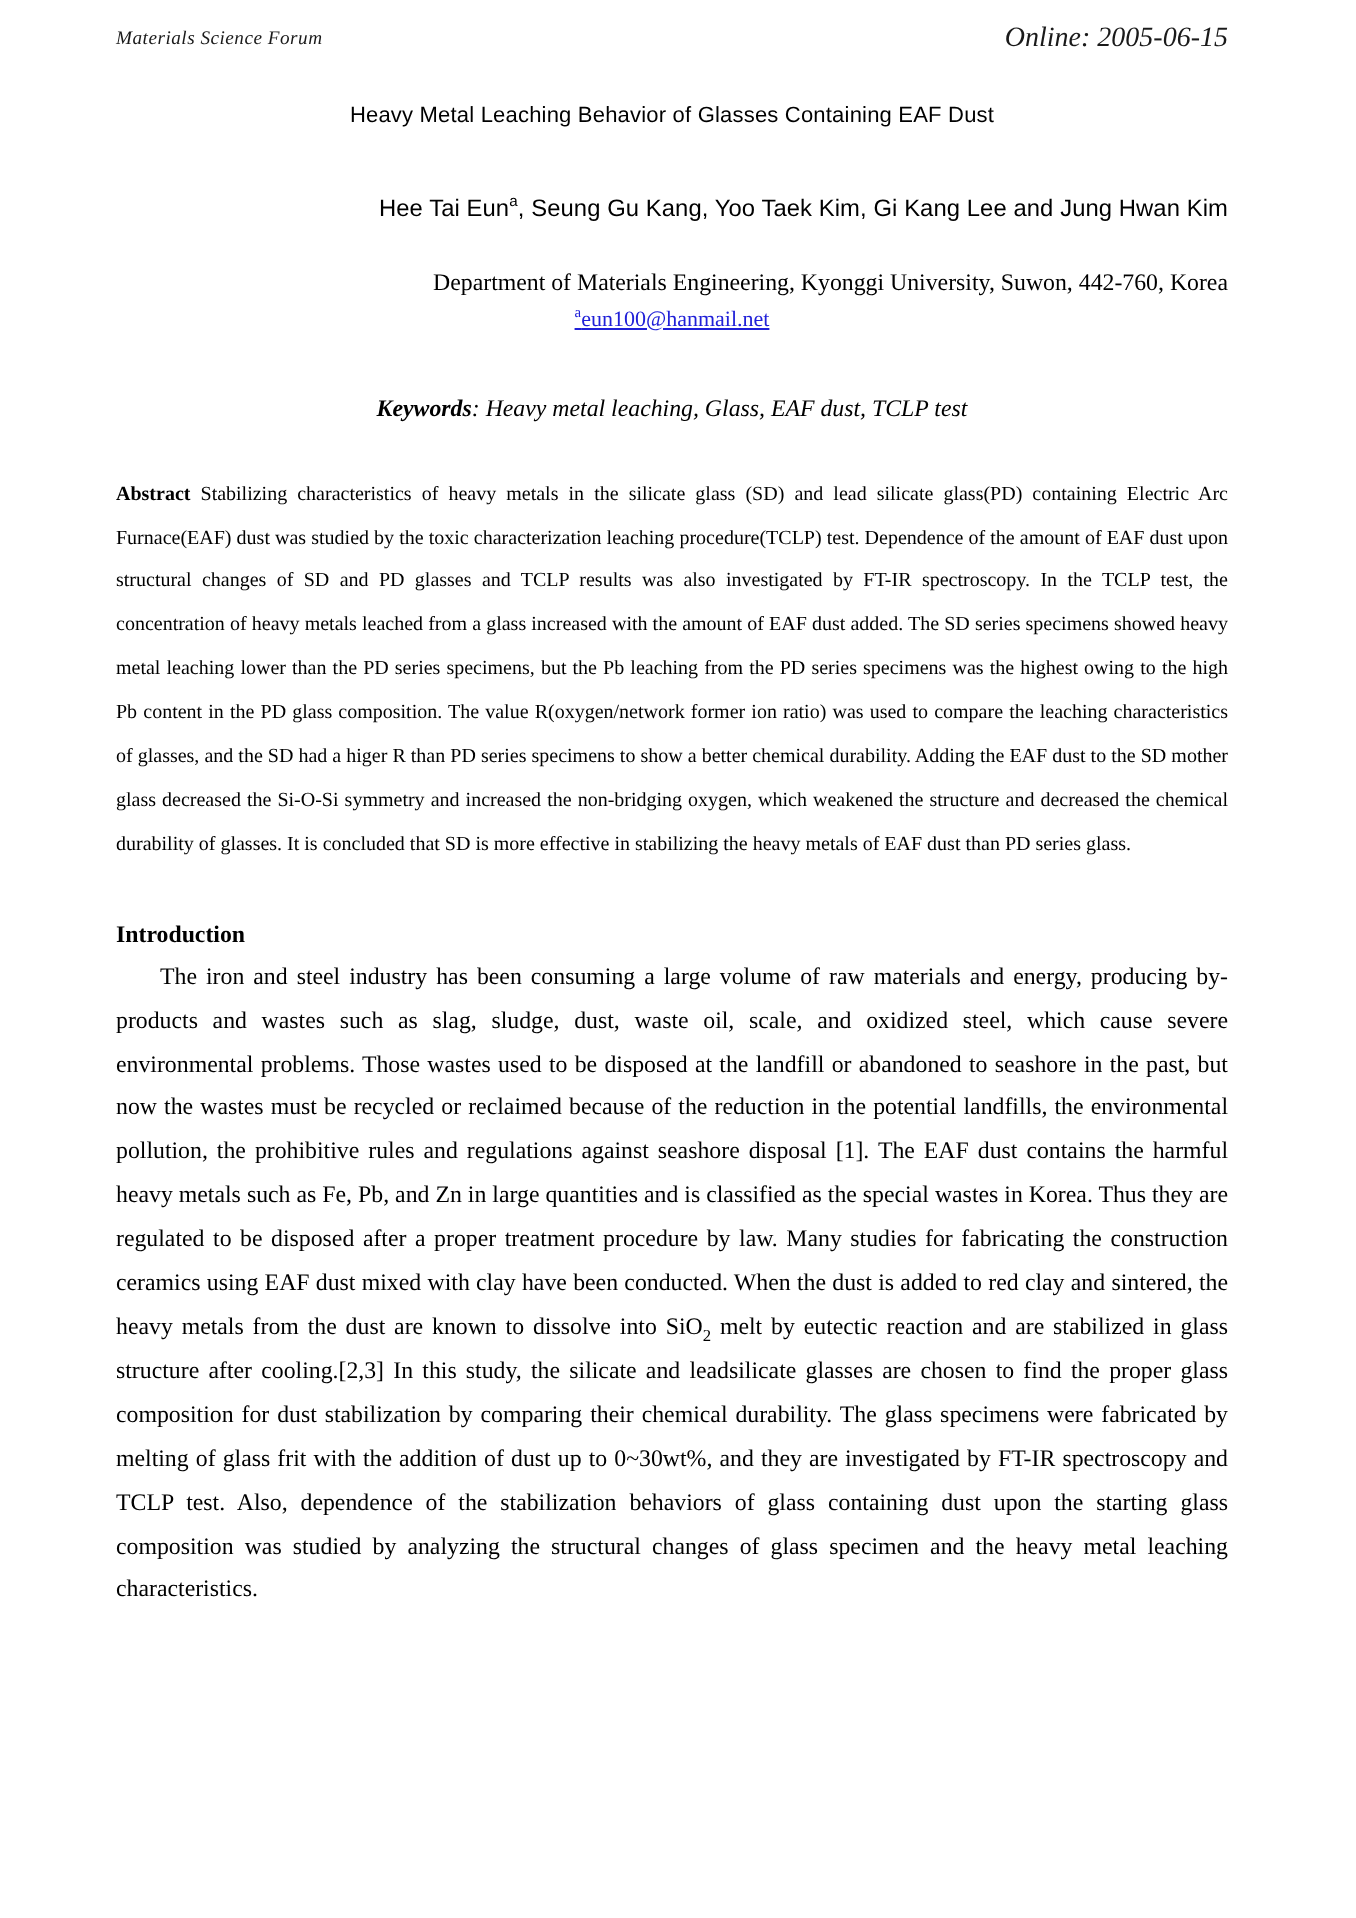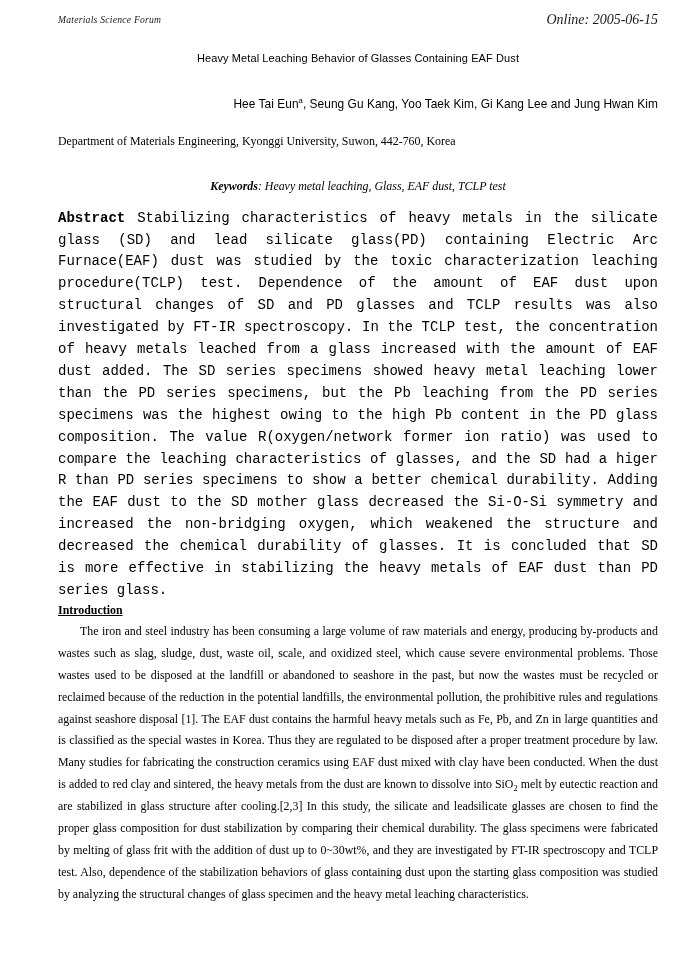--- a/index.html
+++ b/index.html
@@ -14,21 +14,21 @@
     font-family: "Liberation Serif", serif;
     color: #000000;
     -webkit-font-smoothing: antialiased;
   }
 
   .page {
     position: relative;
     width: 678px;
     height: 959px;
     box-sizing: border-box;
-    padding: 14px 20px 0 58px;
+    padding: 14px 64px 0 58px;
   }
 
   
   .jheader {
     position: relative;
     font-family: "Liberation Serif", serif;
     font-style: italic;
     font-size: 9.3px;
     line-height: 11.6px;
     color: #1a1a1a;
@@ -76,21 +76,21 @@
   }
   .authors sup {
     font-size: 7.6px;
     vertical-align: super;
     line-height: 0;
   }
 
   
   .affiliation {
     margin-top: 22px;
-    text-align: left;
+    text-align: right;
     font-family: "Liberation Serif", serif;
     font-size: 11.9px;
     line-height: 15px;
   }
   .email-line {
     margin-top: 4px;
     text-align: center;
     font-size: 11px;
     line-height: 14px;
   }
@@ -113,40 +113,40 @@
     line-height: 15px;
     text-align: center;
     font-style: italic;
   }
   .keywords .kw-label {
     font-weight: bold;
   }
 
   
   .abstract {
-    margin-top: 14px;
-    font-family: Liberation Mono, monospace;
-    font-size: 14px;
+    margin-top: 25px;
+    font-family: Liberation Serif, serif;
+    font-size: 10px;
     line-height: 21.9px;
     text-align: justify;
     text-justify: inter-word;
     hyphens: none;
   }
   .abstract .ab-label {
     font-weight: bold;
   }
 
   
   .section-heading {
+    margin-top: 25px;
     font-family: "Liberation Serif", serif;
     font-size: 11.9px;
     font-weight: bold;
     line-height: 16px;
     text-align: left;
-    text-decoration: underline;
   }
 
   
   .body-par {
     margin-top: 3px;
     font-family: "Liberation Serif", serif;
     font-size: 11.9px;
     line-height: 21.9px;
     text-align: justify;
     text-justify: inter-word;
@@ -172,20 +172,23 @@
   </div>
 
   <h1 class="title">Heavy Metal Leaching Behavior of Glasses Containing EAF Dust</h1>
 
   <div class="authors">
     <span>Hee Tai Eun</span><sup>a</sup><span>, Seung Gu Kang, Yoo Taek Kim, Gi Kang Lee and Jung Hwan Kim</span>
   </div>
 
   <div class="affiliation">Department of Materials Engineering, Kyonggi University, Suwon, 442-760, Korea</div>
 
+  <div class="email-line">
+    <a class="email-link" href="#" style="color: rgb(32, 32, 216);"><sup>a</sup><span>eun100@hanmail.net</span></a>
+  </div>
 
   <div class="keywords">
     <span class="kw-label">Keywords</span><span>: </span><span>Heavy metal leaching, Glass, EAF dust, TCLP test</span>
   </div>
 
   <div class="abstract">
     <span class="ab-label">Abstract</span><span> Stabilizing characteristics of heavy metals in the silicate glass (SD) and lead silicate glass(PD) containing Electric Arc Furnace(EAF) dust was studied by the toxic characterization leaching procedure(TCLP) test. Dependence of the amount of EAF dust upon structural changes of SD and PD glasses and TCLP results was also investigated by FT-IR spectroscopy. In the TCLP test, the concentration of heavy metals leached from a glass increased with the amount of EAF dust added. The SD series specimens showed heavy metal leaching lower than the PD series specimens, but the Pb leaching from the PD series specimens was the highest owing to the high Pb content in the PD glass composition. The value R(oxygen/network former ion ratio) was used to compare the leaching characteristics of glasses, and the SD had a higer R than PD series specimens to show a better chemical durability. Adding the EAF dust to the SD mother glass decreased the Si-O-Si symmetry and increased the non-bridging oxygen, which weakened the structure and decreased the chemical durability of glasses. It is concluded that SD is more effective in stabilizing the heavy metals of EAF dust than PD series glass.</span>
   </div>
 
   <div class="section-heading">Introduction</div>

